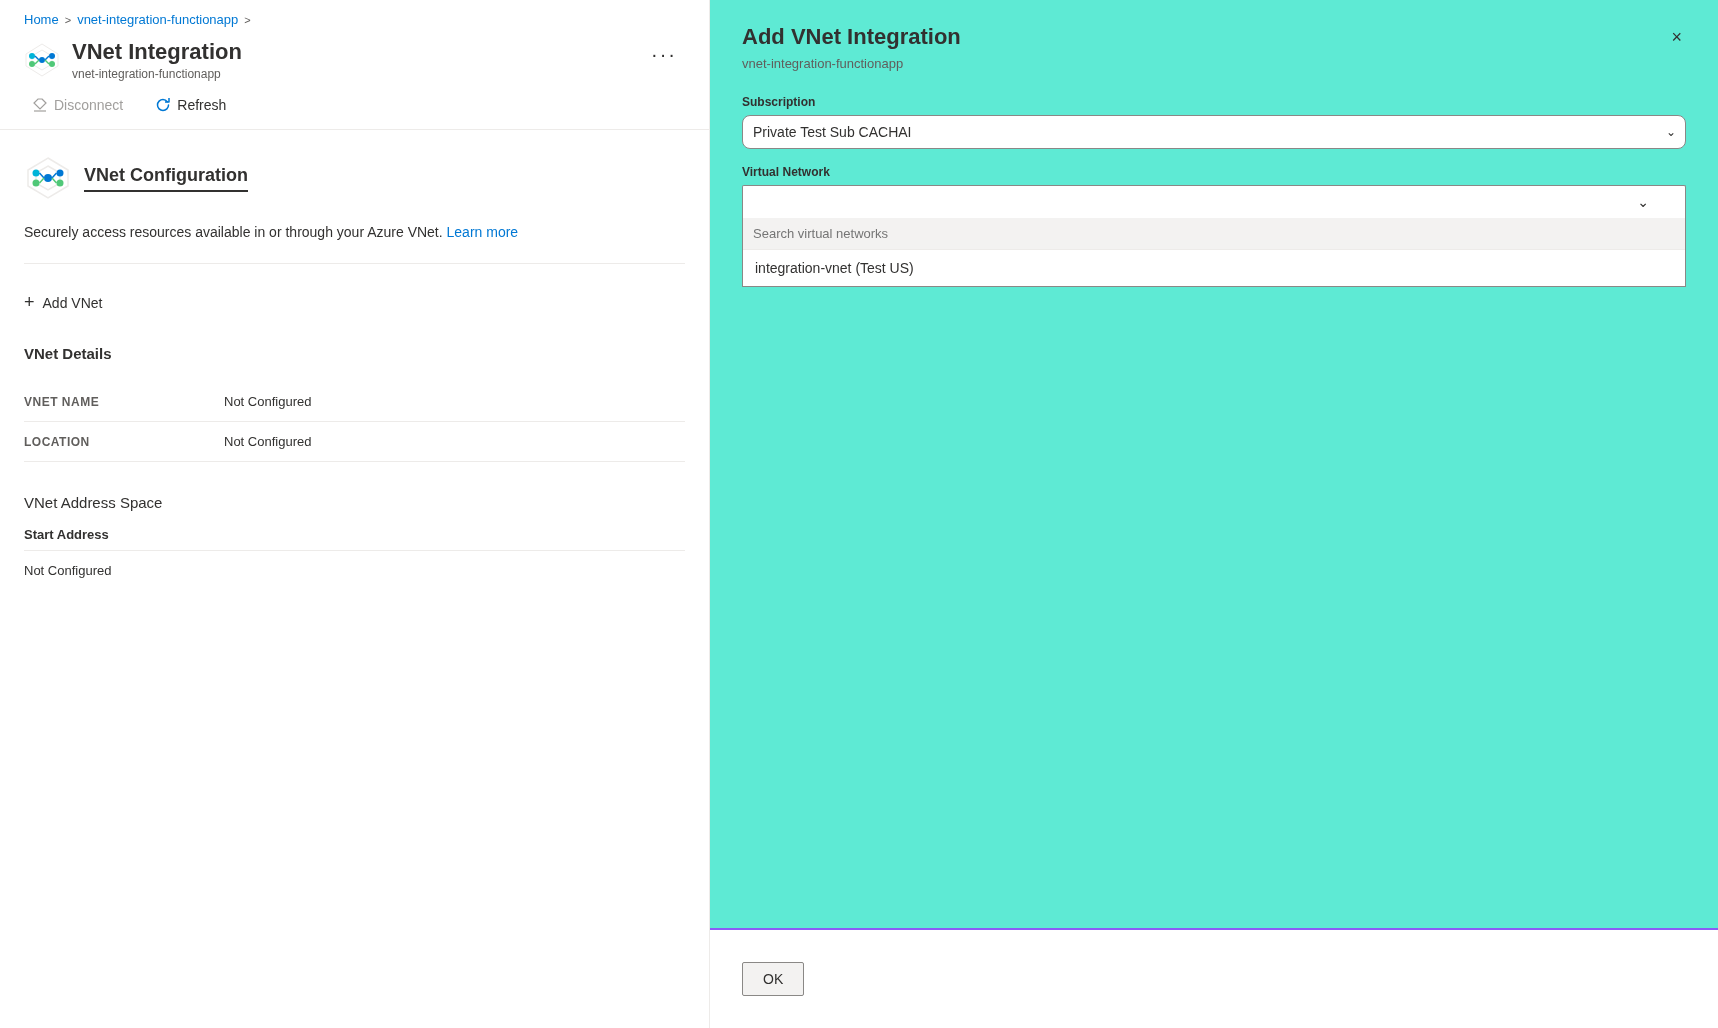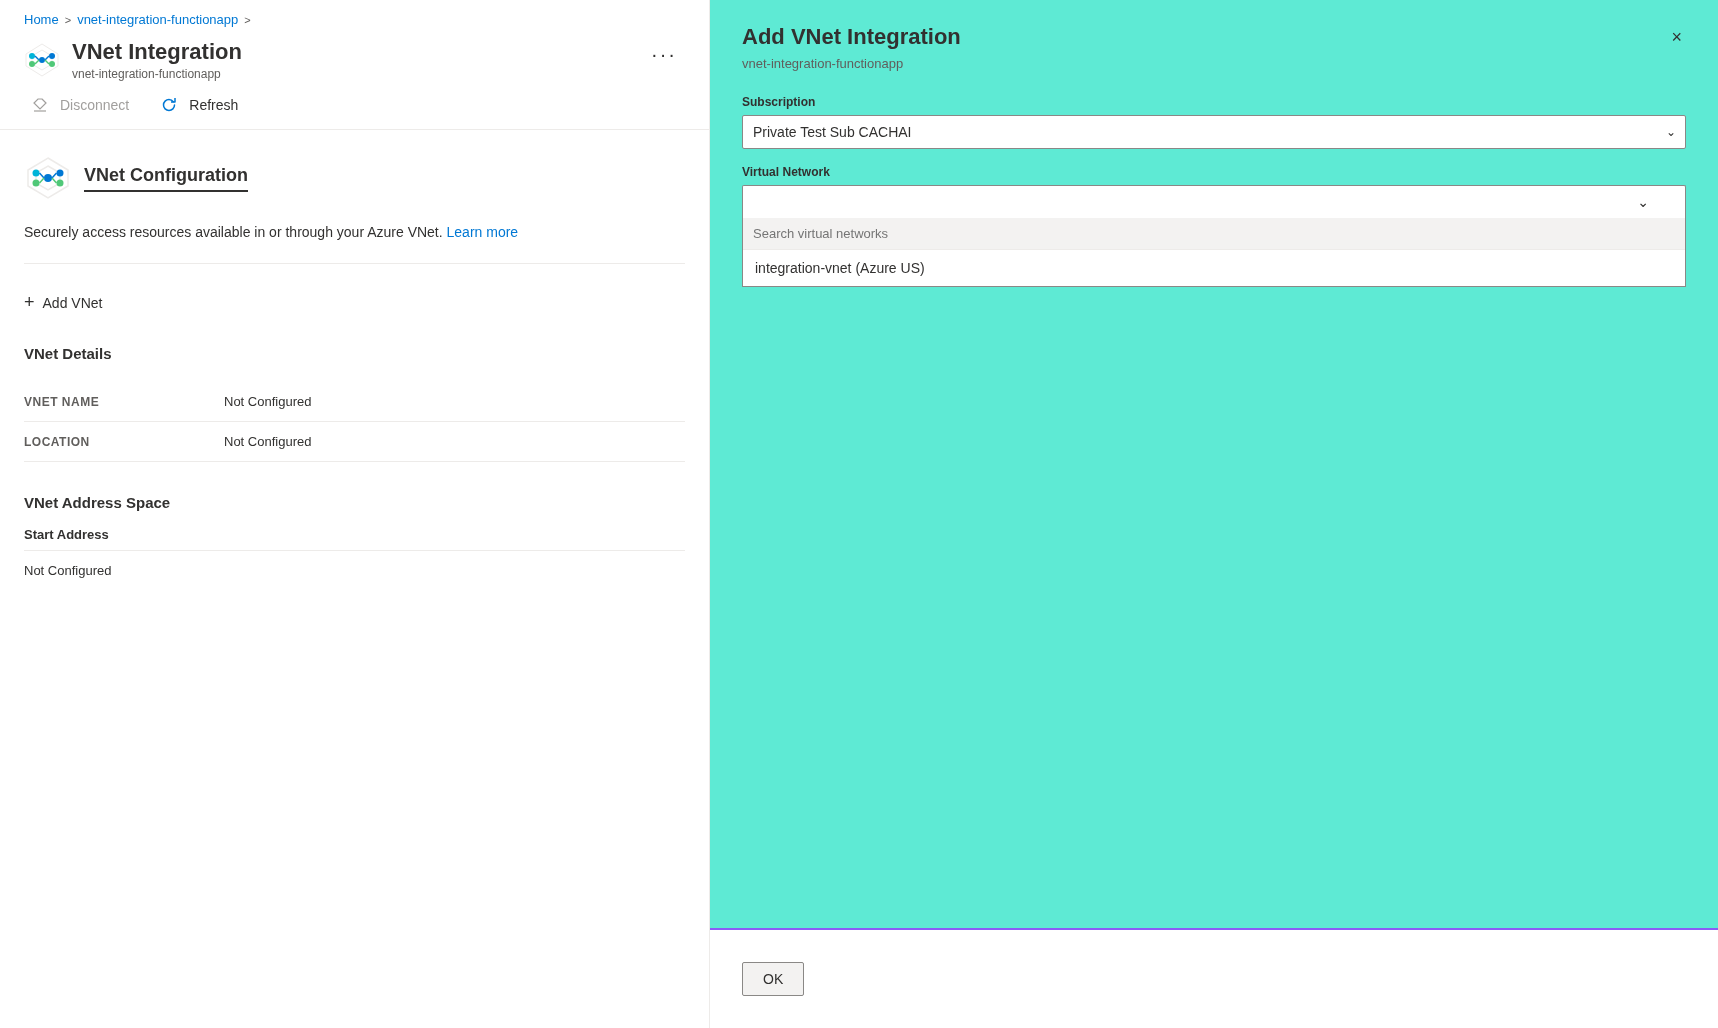--- a/index.html
+++ b/index.html
@@ -78,21 +78,21 @@
       align-items: center;
       gap: 16px;
       border-bottom: 1px solid #edebe9;
     }
     .toolbar-btn {
       background: none;
       border: none;
       cursor: pointer;
       display: flex;
       align-items: center;
-      gap: 12px;
+      gap: 6px;
       font-size: 14px;
       color: #323130;
       padding: 4px 8px;
     }
     .toolbar-btn.disabled { color: #a19f9d; cursor: default; }
     .toolbar-btn .icon-svg { width: 16px; height: 16px; }
 
     .content-area {
       padding: 24px;
     }
@@ -170,21 +170,21 @@
       letter-spacing: 0.5px;
     }
     .detail-value {
       color: #323130;
       font-size: 13px;
     }
 
     .address-space-section {}
     .address-space-title {
       font-size: 15px;
-      font-weight: 700;
+      font-weight: 400;
       margin-bottom: 8px;
     }
     .address-col-header {
       font-size: 13px;
       font-weight: 600;
       color: #323130;
       padding: 8px 0;
       border-bottom: 1px solid #edebe9;
       margin-bottom: 4px;
     }
@@ -242,21 +242,21 @@
     }
 
     .select-wrapper {
       position: relative;
       width: 100%;
     }
     .select-field {
       width: 100%;
       padding: 8px 36px 8px 10px;
       border: 1px solid #8a8886;
-      border-radius: 2px;
+      border-radius: 8px;
       font-size: 14px;
       color: #323130;
       background: #fff;
       appearance: none;
       cursor: pointer;
     }
     .select-chevron {
       position: absolute;
       right: 10px;
       top: 50%;
@@ -458,21 +458,21 @@
 
   <div class="form-group">
     <label class="form-label">Virtual Network</label>
     <div class="vnet-dropdown-container">
       <button class="vnet-select-trigger dropdown-open">
         <span></span>
         <span>⌄</span>
       </button>
       <div class="dropdown-menu">
         <input class="search-box" type="text" placeholder="Search virtual networks" style="">
-        <div class="dropdown-item">integration-vnet (Azure US)</div>
+        <div class="dropdown-item">integration-vnet (Test US)</div>
       </div>
     </div>
   </div>
 
   <div class="panel-footer">
     <button class="ok-btn">OK</button>
   </div>
 
 </div>
 

